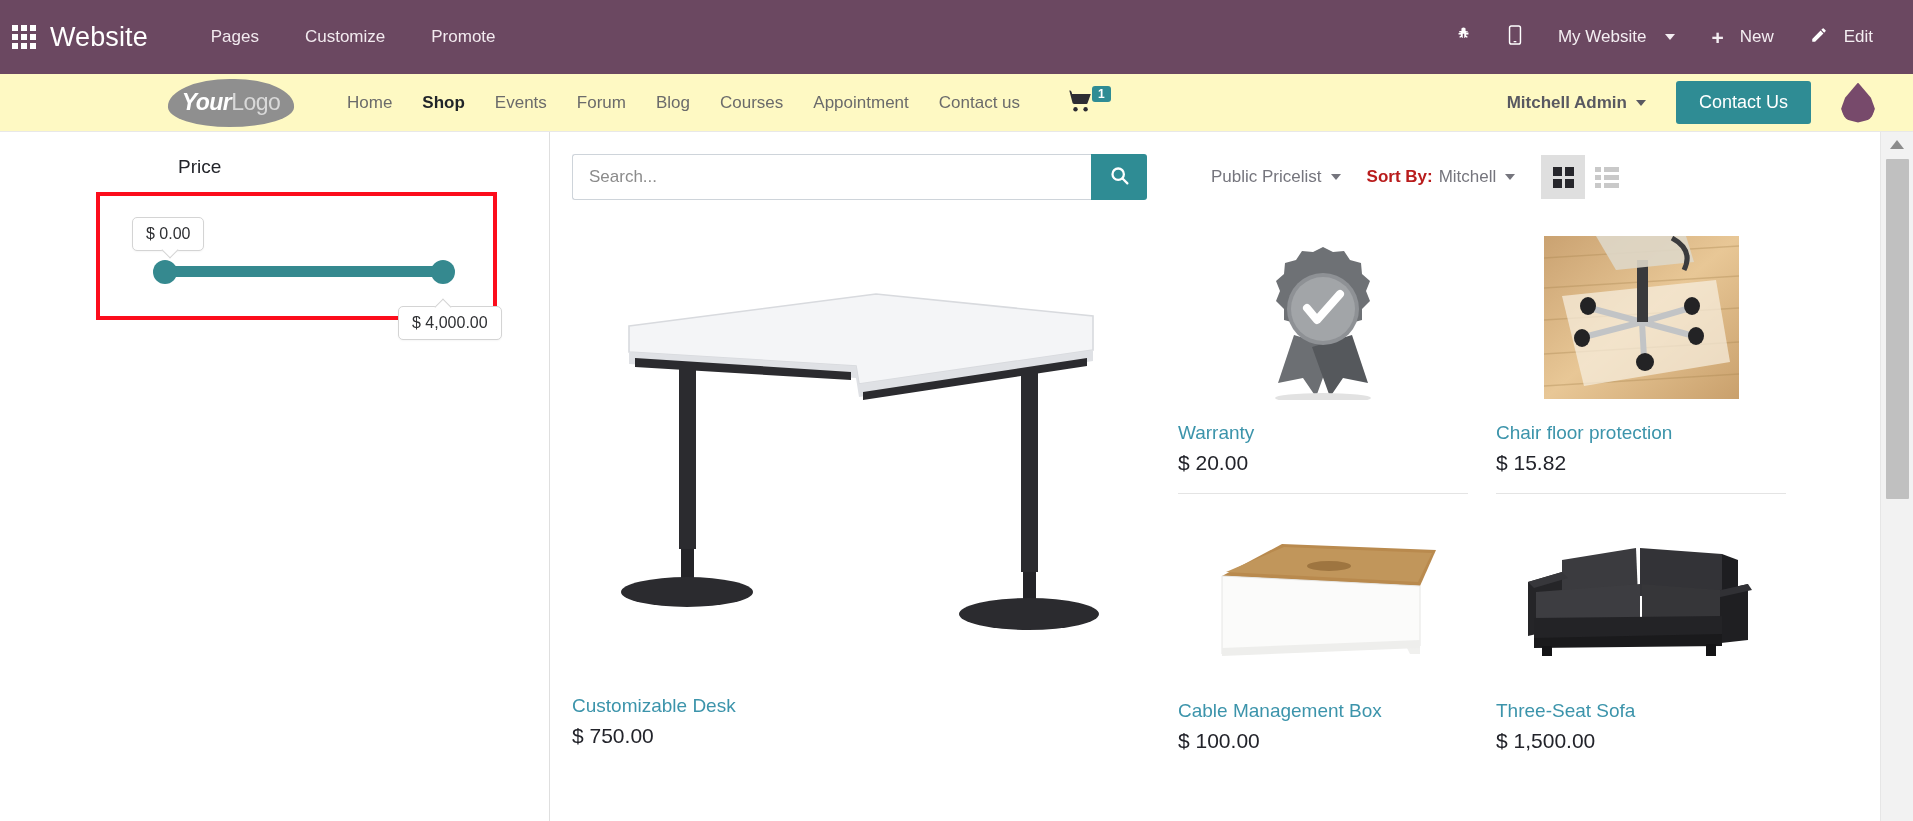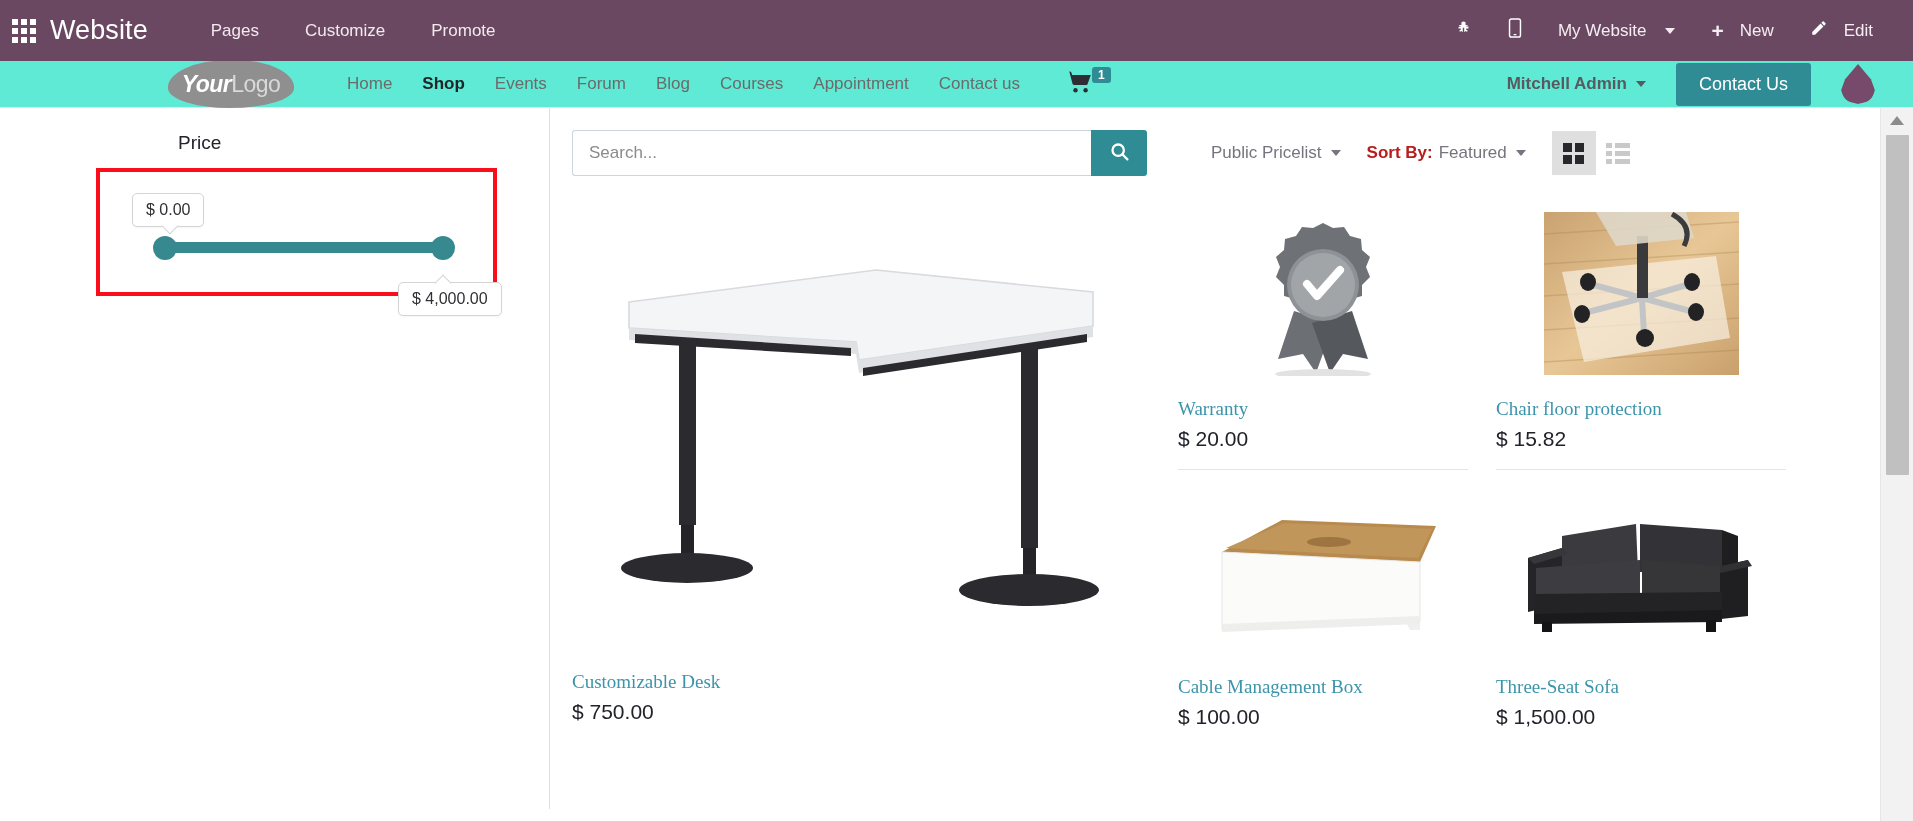--- a/index.html
+++ b/index.html
@@ -5,21 +5,21 @@
   * { box-sizing: border-box; margin: 0; padding: 0; }
   html, body {
     width: 1913px; height: 821px;
     font-family: "Liberation Sans", sans-serif;
     background: #ffffff;
     overflow: hidden;
   }
 
   
   .odoo-navbar {
-    height: 61px;
+    height: 74px;
     background: #6b4861;
     display: flex;
     align-items: center;
     padding: 0 22px 0 10px;
     color: #ffffff;
     position: relative;
     z-index: 40;
   }
   .apps-grid {
     width: 28px; height: 28px;
@@ -64,22 +64,22 @@
     display: inline-block;
     width: 0; height: 0;
     border-left: 5px solid transparent;
     border-right: 5px solid transparent;
     border-top: 6px solid currentColor;
     margin-left: 3px;
   }
 
   
   .site-header {
-    height: 47px;
-    background: #5eead4;
+    height: 58px;
+    background: #fef9c3;
     border-bottom: 1px solid #e8e8e8;
     display: flex;
     align-items: center;
     padding: 0 0 0 168px;
     position: relative;
     z-index: 20;
   }
   .logo-blob {
     width: 126px; height: 48px;
     background: #8f8f8f;
@@ -314,21 +314,20 @@
     display: flex; align-items: center; justify-content: center;
     position: relative;
   }
   .prod-card.big .prod-img { height: 455px; }
   .prod-card.small .prod-img { height: 182px; }
   .prod-name {
     color: #3c94ab;
     font-size: 19px;
     margin-top: 14px;
     line-height: 1.2;
-    font-family: Liberation Serif, serif;
   }
   .prod-price {
     font-size: 21px;
     color: #22232a;
     margin-top: 6px;
   }
   .prod-card.small { padding-bottom: 10px; }
   .divider-row {
     border-bottom: 1px solid #e4e4e4;
     margin-top: 18px;
@@ -483,21 +482,21 @@
         </button>
       </div>
 
       <div class="pricelist-drop">
         <span>Public Pricelist</span>
         <span class="caret-down"></span>
       </div>
 
       <div class="sortby">
         <span class="lbl">Sort By:</span>
-        <span class="val">Featured</span>
+        <span class="val">Mitchell</span>
         <span class="caret-down" style="color:#75757d;"></span>
       </div>
 
       <div class="view-toggle">
         <button class="view-btn active">
           <span class="grid-icon">
               <i></i>
               <i></i>
               <i></i>
               <i></i>

